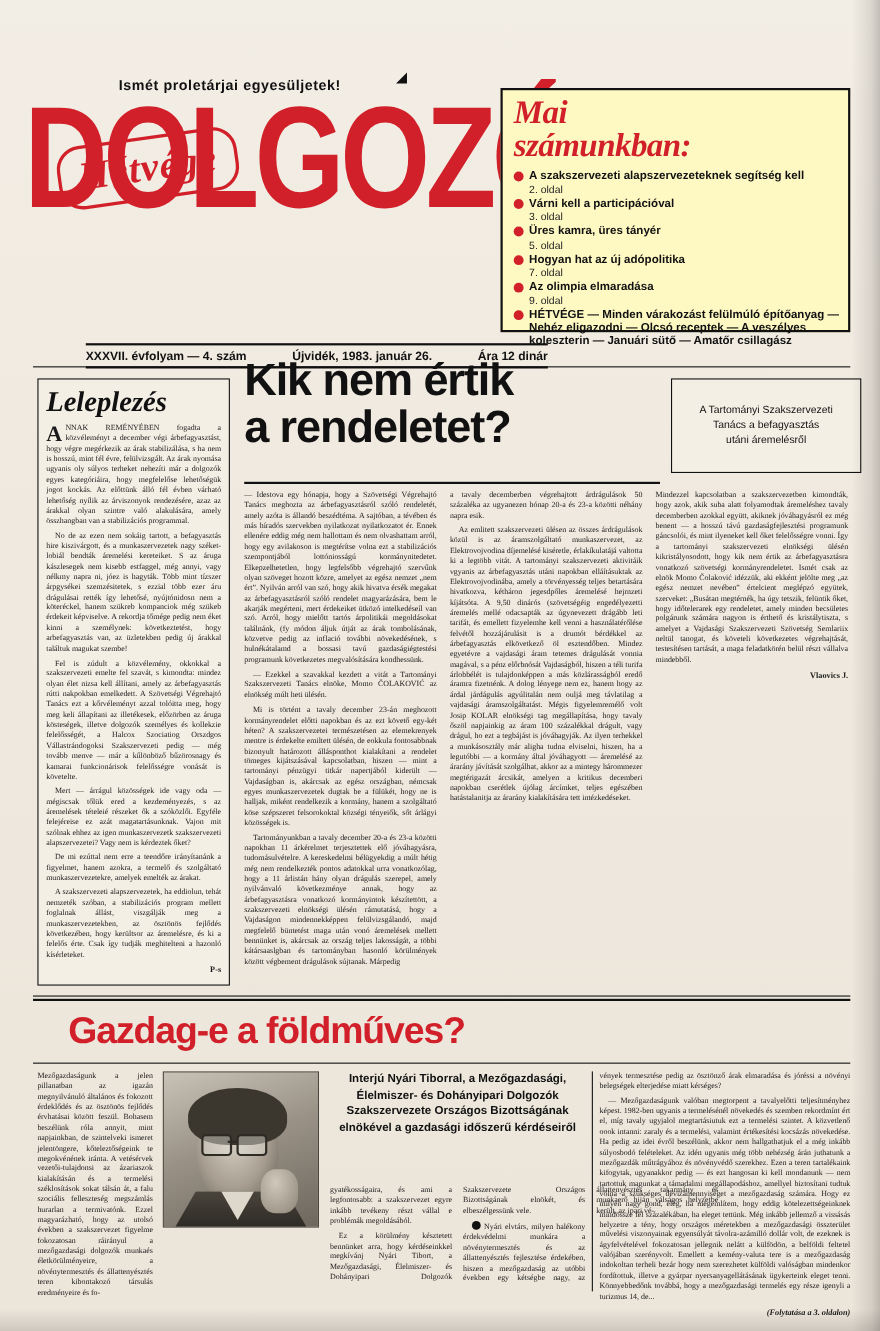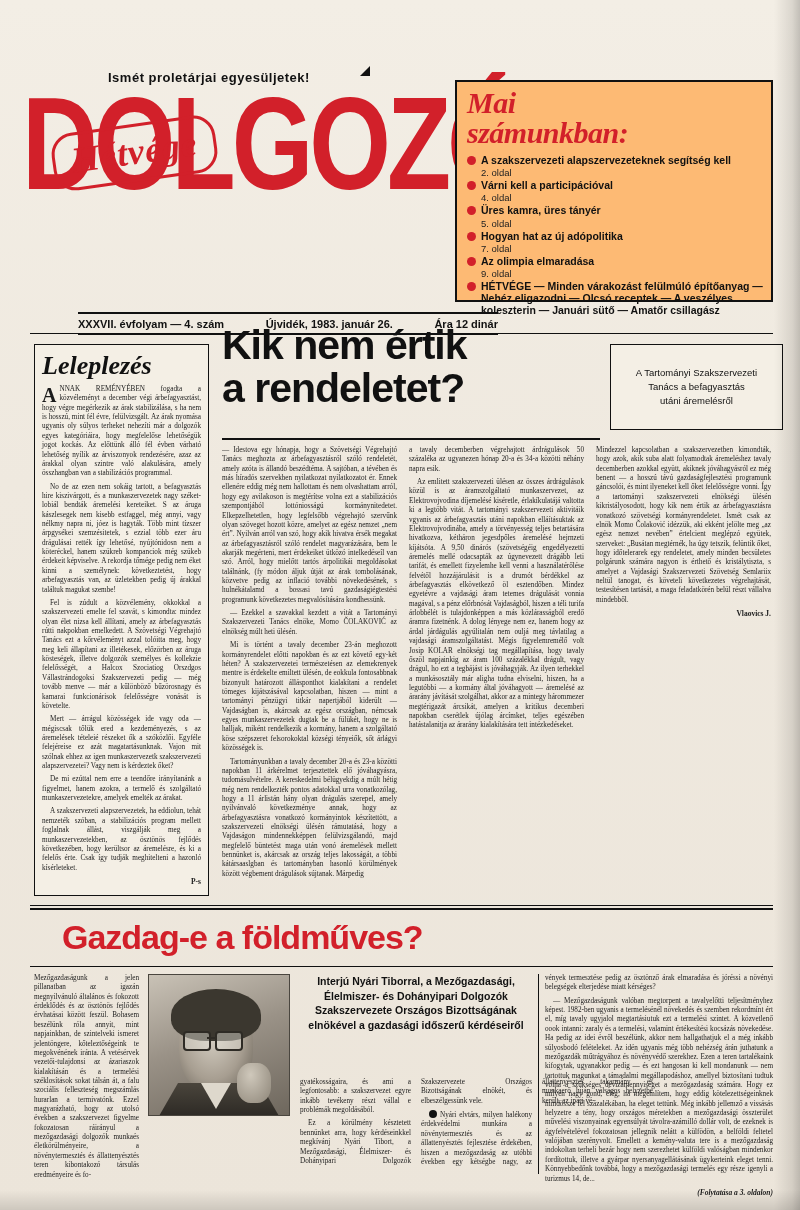--- a/index.html
+++ b/index.html
@@ -53,21 +53,21 @@
     font-family:"Liberation Serif",serif;
     font-style:italic;font-weight:bold;font-size:36px;
     background:rgba(255,255,255,.0);
     letter-spacing:1px;
   }
 
   
   .todaybox{
     position:absolute;left:455px;top:80px;width:318px;height:222px;
     border:2px solid #111;
-    background:#fdba74;
+    background:#fef9c3;
     box-sizing:border-box;
     padding:6px 8px 4px 10px;
   }
   .todaybox h2{
     margin:0;color:#d2202a;
     font-family:"Liberation Serif",serif;
     font-weight:bold;font-style:italic;font-size:30px;line-height:1.0;
     letter-spacing:-.5px;
   }
   .todaybox ul{list-style:none;margin:6px 0 0;padding:0;}
@@ -253,21 +253,21 @@
     <div class="stamp">Hétvége</div>
   </div>
 
   <div class="todaybox">
     <h2>Mai</h2>
     <h2>számunkban:</h2>
     <ul>
       <li><span class="bullet"></span><span>A szakszervezeti alapszervezeteknek segítség kell</span></li>
       <li class="pagenum">2. oldal</li>
       <li><span class="bullet"></span><span>Várni kell a participációval</span></li>
-      <li class="pagenum">4. oldal</li>
+      <li class="pagenum">3. oldal</li>
       <li><span class="bullet"></span><span>Üres kamra, üres tányér</span></li>
       <li class="pagenum">5. oldal</li>
       <li><span class="bullet"></span><span>Hogyan hat az új adópolitika</span></li>
       <li class="pagenum">7. oldal</li>
       <li><span class="bullet"></span><span>Az olimpia elmaradása</span></li>
       <li class="pagenum">9. oldal</li>
       <li class="cont"><span class="bullet"></span><span>HÉTVÉGE — Minden várakozást felülmúló építőanyag — Nehéz eligazodni — Olcsó receptek — A veszélyes koleszterin — Januári sütő — Amatőr csillagász</span></li>
     </ul>
   </div>
 
@@ -304,21 +304,21 @@
   </div>
 
   <div class="maincols">
     <div class="col">
       <p class="first">— Idestova egy hónapja, hogy a Szövetségi Végrehajtó Tanács meghozta az árbefagyasztásról szóló rendeletét, amely azóta is állandó beszédtéma. A sajtóban, a tévében és más híradós szervekben nyilatkozat nyilatkozatot ér. Ennek ellenére eddig még nem hallottam és nem olvashattam arról, hogy egy avilakoson is megtérítse volna ezt a stabilizációs szempontjából lottóniosságú kormánynitedetet. Elkepzelhetetlen, hogy legfelsőbb végrehajtó szervűnk olyan szöveget hozott közre, amelyet az egész nemzet „nem ért”. Nyilván arról van szó, hogy akik hivatva érsék megakat az árbefagyasztásról szóló rendelet magyarázására, bem le akarják megérteni, mert érdekeiket ütközó intelkedéseíl van szó. Arról, hogy mielőtt tartós árpolitikái megoldásokat találnánk, (fy módon áljuk útját az árak tombolásának, közvetve pedig az inflació további növekedésének, s hulnékátalamd a bossasi tavú gazdaságiégtestési programunk következetes megvalósítására kondhessünk.</p>
       <p>— Ezekkel a szavakkal kezdett a vitát a Tartományi Szakszervezeti Tanács elnöke, Momo ČOLAKOVIĆ az elnökség múlt heti ülésén.</p>
       <p>Mi is történt a tavaly december 23-án meghozott kormányrendelet előtti napokban és az ezt követő egy-két héten? A szakszervezetei természetésen az elemekrenyek mentre is érdekelte emiltett ülésén, de eokkula fontosabbnak bizonyult határozott állásponthot kialakítani a rendelet tömeges kijátszásával kapcsolatban, hiszen — mint a tartományi pénzügyi titkár napertjából kiderült — Vajdaságban is, akárcsak az egész országban, némcsak egyes munkaszervezetek dugtak be a fülükét, hogy ne is halljak, miként rendelkezik a kormány, hanem a szolgáltató köse szépszeret felsorokoktal községi tényeiők, sőt árlágyi közösségek is.</p>
       <p>Tartományunkban a tavaly december 20-a és 23-a közötti napokban 11 árkérelmet terjesztettek elő jóváhagyásra, tudomásulvételre. A kereskedelmi bélügyekdig a múlt hétig még nem rendelkezték pontos adatokkal urra vonatkozólag, hogy a 11 árlistán hány olyan drágulás szerepel, amely nyilvánvaló következménye annak, hogy az árbefagyasztásra vonatkozó kormányintok készítettött, a szakszervezeti elnökségi ülésén rámutatásá, hogy a Vajdaságon mindennekképpen felülvizsgálandó, majd megfelelő büntetést maga után vonó áremelések mellett bennünket is, akárcsak az ország teljes lakosságát, a többi kátársaaslgban és tartományban hasonló körülmények között végbement drágulások sújtanak. Márpedig</p>
     </div>
     <div class="col">
-      <p class="first">a tavaly decemberben végrehajtott árdrágulások 50 százaléka az ugyanezen hónap 20-a és 34-a közötti néhány napra esik.</p>
+      <p class="first">a tavaly decemberben végrehajtott árdrágulások 50 százaléka az ugyanezen hónap 20-a és 23-a közötti néhány napra esik.</p>
       <p>Az emlitett szakszervezeti ülésen az összes árdrágulások közül is az áramszolgáltató munkaszervezet, az Elektrovojvodina díjemelésé kiséretle, érlakíkulatájá valtotta ki a legtöbb vitát. A tartományi szakszervezeti aktivitáik vgyanis az árbefagyasztás utáni napokban elláításuktak az Elektrovojvodinába, amely a törvényesség teljes betartására hivatkozva, kétháron jegesdpőles áremelésé hejrnzeti kíjátsóta. A 9,50 dinárós (szövetségéig engedélyezetti áremelés mellé odacsapták az úgynevezett drágább leti tarifát, és emellett fizyelemhe kell venni a használatérőlése felvétől hozzájárulásit is a drumót bérdékkel az árbefagyasztás elkövetkező öl esztendőben. Mindez egyetévre a vajdasági áram tetemes drágulását vonnia magával, s a pénz előrbnósát Vajdaságból, hiszen a téli turifa árlobbélét is tulajdonképpen a más közlárasságból eredő áramra fizetnénk. A dolog lényege nem ez, hanem hogy az árdal járdágulás agyúlitalán nem ouljá meg távlatilag a vajdasági áramszolgáltatást. Mégis figyelemremélő volt Josip KOLAR elnökségi tag megállapítása, hogy tavaly őszöl napjainkig az áram 100 százalékkal drágult, vagy drágul, ho ezt a tegbájást is jóváhagyják. Az ilyen terhekkel a munkásosztály már aligha tudna elviselni, hiszen, ha a legutóbbi — a kormány által jóváhagyott — áremelésé az árarány jávítását szolgálhat, akkor az a mintegy hárommezer megtérigazát árcsikát, amelyen a kritikus decemberi napokban cserétlek újólag árcímket, teljes egészében hatástalanitja az árarány kialakítására tett intézkedéseket.</p>
     </div>
     <div class="col">
       <p class="first">Mindezzel kapcsolatban a szakszervezetben kimondták, hogy azok, akik suba alatt folyamodtak áremeléshez tavaly decemberben azokkal együtt, akiknek jóváhagyásról ez még benent — a hosszú távú gazdaságfejlesztési programunk gáncsolói, és mint ilyeneket kell őket felelősségre vonni. Így a tartományi szakszervezeti elnökségi ülésén kikristályosodott, hogy kik nem értik az árbefagyasztásra vonatkozó szövetségi kormányrendeletet. Ismét csak az elnök Momo Čolaković idézzük, aki ekként jelölte meg „az egész nemzet nevében” értelcient meglépzó együtek, szerveket: „Busátan megtérnék, ha úgy tetszik, felüntik őket, hogy időtelerarek egy rendeletet, amely minden becsületes polgárunk számára nagyon is érthető és kristálytiszta, s amelyet a Vajdasági Szakszervezeti Szövetség Semlariix neltül tanogat, és követeli következetes végrehajtását, testesítésen tartását, a maga feladatkörén belül részt vállalva mindebből.</p>
       <div class="sig2">Vlaovics J.</div>
     </div>
   </div>
 
   <div class="ruleB"></div>
   <div class="ruleC"></div>

